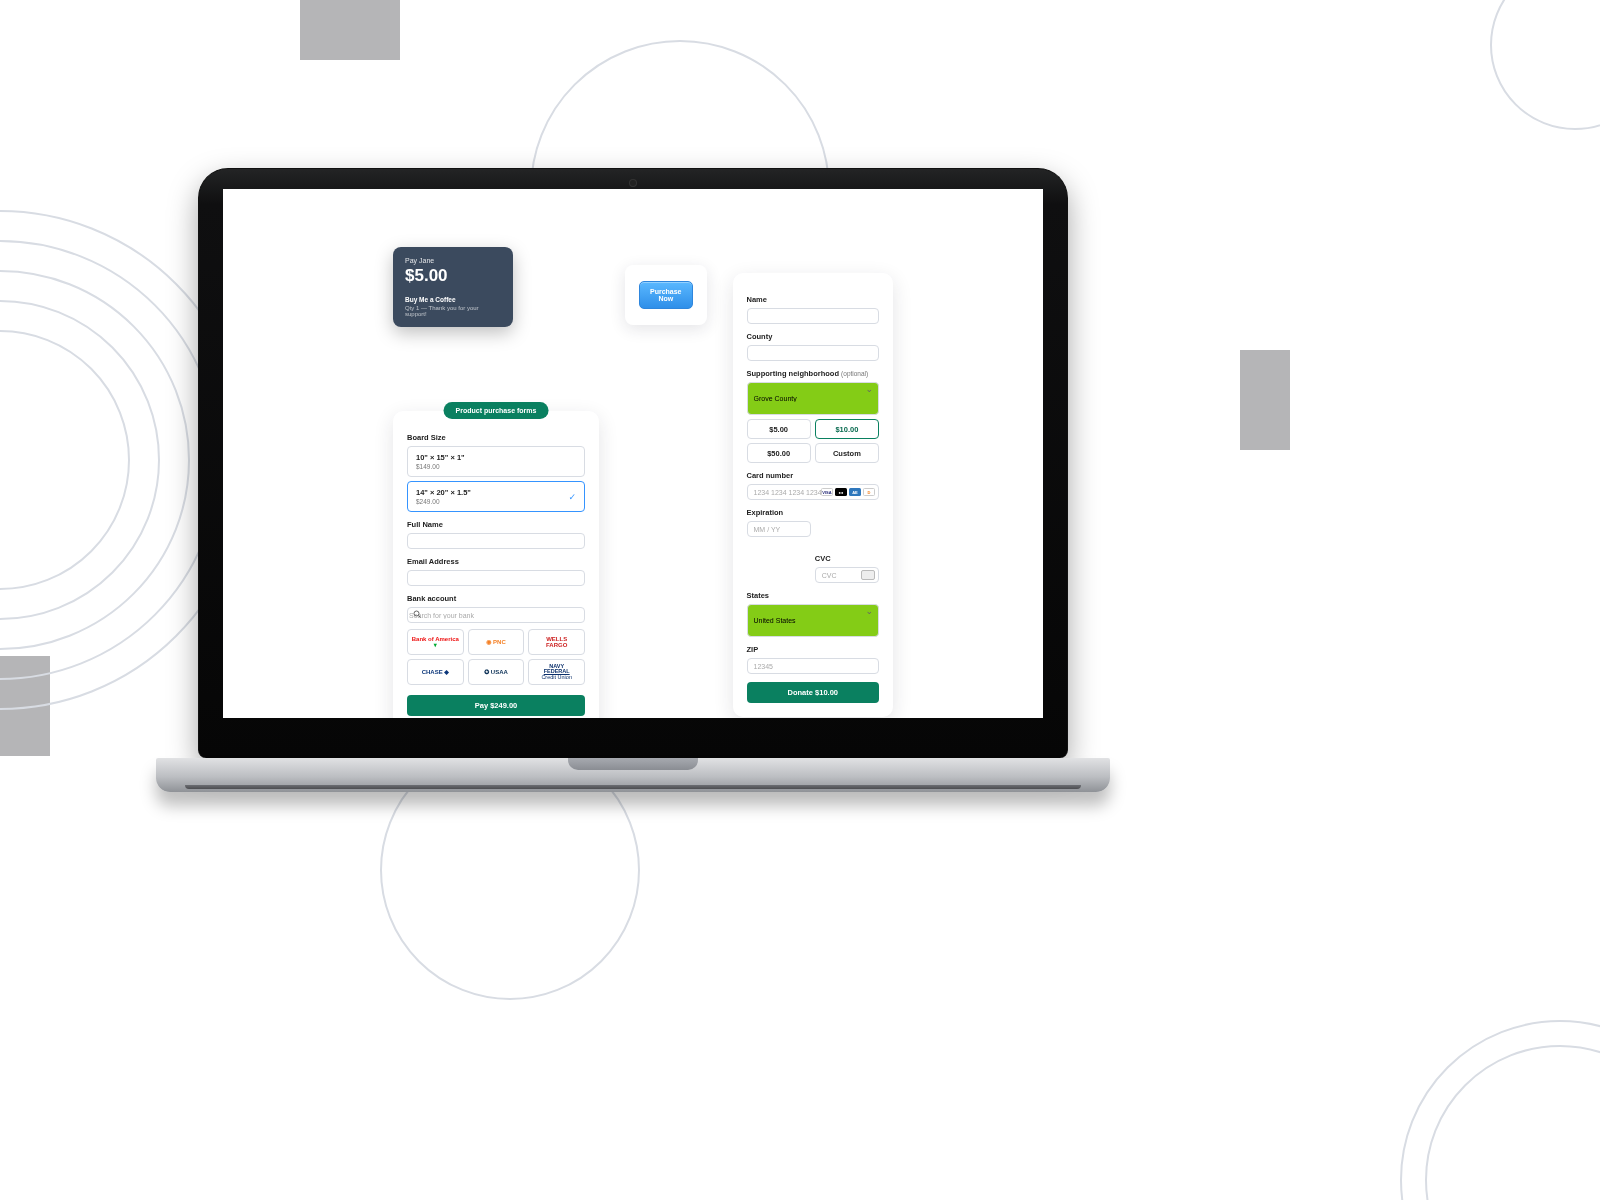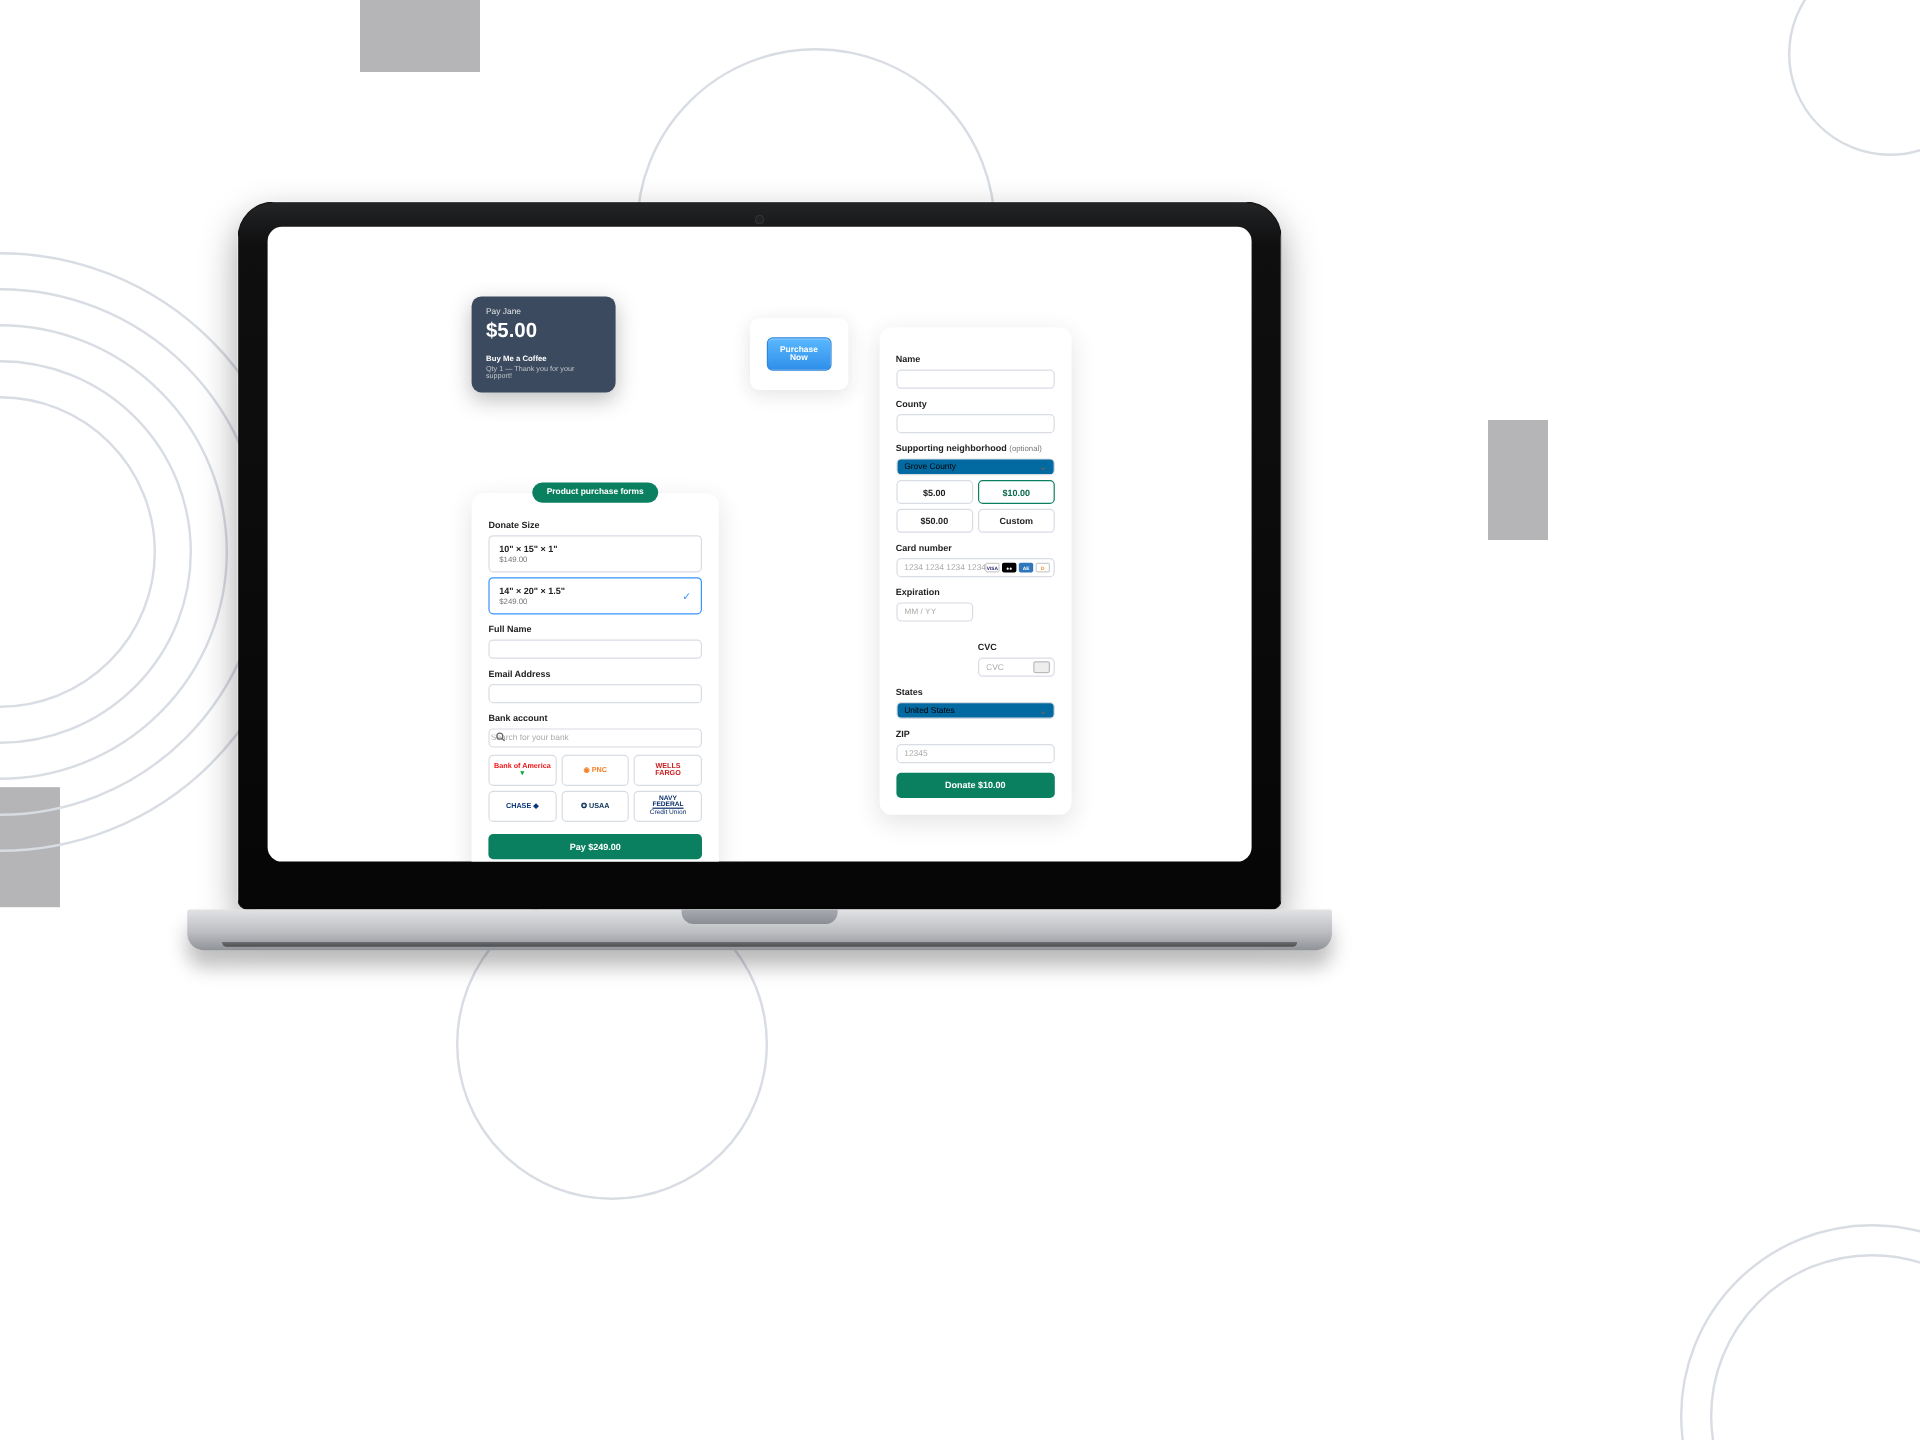--- a/index.html
+++ b/index.html
@@ -50,21 +50,21 @@
 
   
   .laptop{position:absolute;left:198px;top:168px;width:870px;z-index:5;}
   .bezel{background:linear-gradient(180deg,#232425 0%,#0f0f10 6%,#060606 100%);
          border:1px solid #111;border-bottom:none;
          border-radius:30px 30px 8px 8px;
          padding:20px 24px 40px 24px;height:590px;position:relative;
          box-shadow:0 12px 30px rgba(0,0,0,0.35);}
   .bezel::before{content:"";position:absolute;left:50%;top:10px;transform:translateX(-50%);
                  width:8px;height:8px;background:#222;border-radius:50%;box-shadow:0 0 0 1px #333 inset;}
-  .screen{background:#fff;width:100%;height:100%;border-radius:12px;overflow:hidden;position:relative;}
+  .screen{background:#fff;width:100%;height:100%;border-radius:0;overflow:hidden;position:relative;}
   .base{height:34px;background:linear-gradient(180deg,#e1e2e4 0%,#bcbec2 55%,#8f9297 100%);
         border-radius:2px 2px 14px 14px;position:relative;margin:0 -42px;
         box-shadow:0 14px 16px rgba(0,0,0,0.25);}
   .base::before{content:"";position:absolute;left:50%;top:0;transform:translateX(-50%);
                 width:130px;height:12px;background:linear-gradient(180deg,#a7aab0,#8a8d93);
                 border-radius:0 0 10px 10px;}
   .base::after{content:"";position:absolute;left:3%;right:3%;bottom:3px;height:4px;
                background:linear-gradient(180deg,#6b6d72,#4c4d51);border-radius:0 0 12px 12px;}
 
   
@@ -111,22 +111,22 @@
   .bank.pnc{color:#f58025;}
   .bank.wf{color:#cc1f1f;flex-direction:column;}
   .bank.chase{color:#0b367a;}
   .bank.usaa{color:#0a2f55;}
   .bank.navy{color:#0b2f6b;flex-direction:column;font-size:5.5px;}
   .pay-btn{margin-top:10px;width:100%;background:var(--teal);color:#fff;border:none;border-radius:4px;
            font-size:7.5px;font-weight:700;padding:6px 0;cursor:pointer;}
 
   
   .donate-card{width:196px;padding:14px 14px 14px;}
-  .select{width:100%;border:1px solid var(--border);border-radius:4px;height:14px;font-size:7px;
-          padding:0 18px 0 6px;background:#0369a1;appearance:none;position:relative;}
+  .select{width:100%;border:1px solid var(--border);border-radius:4px;height:33px;font-size:7px;
+          padding:0 18px 0 6px;background:#84cc16;appearance:none;position:relative;}
   .select-wrap{position:relative;}
   .select-wrap::after{content:"⌄";position:absolute;right:6px;top:2px;font-size:9px;color:#666;pointer-events:none;}
   .amount-grid{display:grid;grid-template-columns:1fr 1fr;gap:4px;margin-top:4px;}
   .amt{border:1px solid var(--border);border-radius:4px;height:20px;display:flex;align-items:center;justify-content:center;
        font-size:7.5px;font-weight:600;cursor:pointer;}
   .amt.selected{border-color:var(--teal);color:var(--teal-dark);}
   .row2{display:flex;gap:4px;}
   .row2 > *{flex:1;}
   .card-row{position:relative;}
   .card-brands{position:absolute;right:4px;top:50%;transform:translateY(-50%);display:flex;gap:2px;}
@@ -179,21 +179,21 @@
             <div class="pay-card">
               <div class="title">Pay Jane</div>
               <div class="amount">$5.00</div>
               <div class="sub">Buy Me a Coffee</div>
               <div class="fine">Qty 1 — Thank you for your support!</div>
             </div>
 
             <div class="card product-card">
               <div class="pill">Product purchase forms</div>
 
-              <div class="label">Donate Size</div>
+              <div class="label">Board Size</div>
               <div class="option">
                 <div class="opt-title">10" × 15" × 1"</div>
                 <div class="opt-price">$149.00</div>
               </div>
               <div class="option selected">
                 <div class="opt-title">14" × 20" × 1.5"</div>
                 <div class="opt-price">$249.00</div>
               </div>
 
               <div class="label">Full Name</div>

